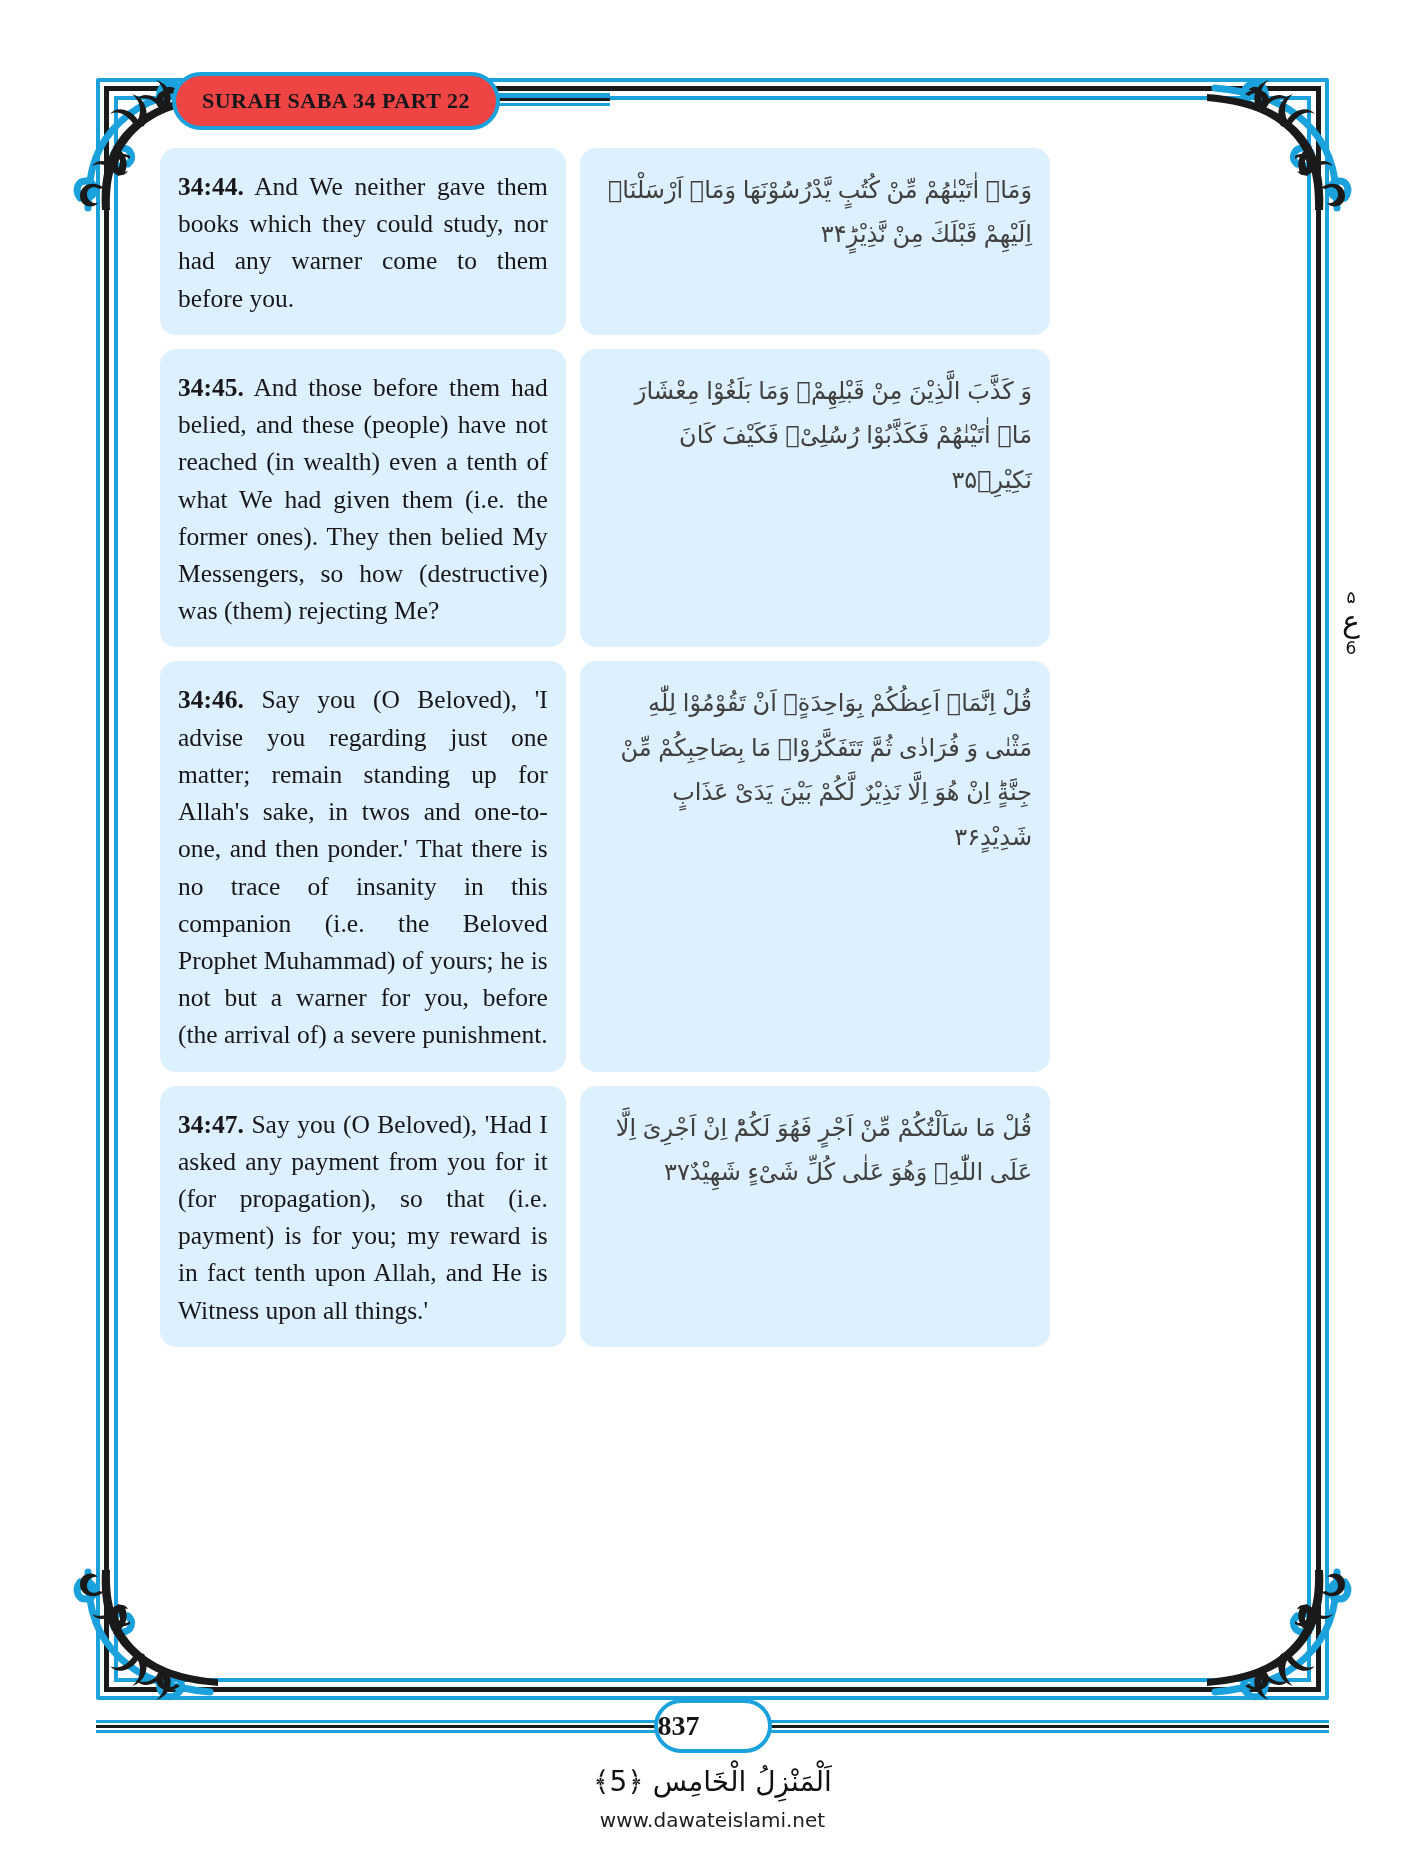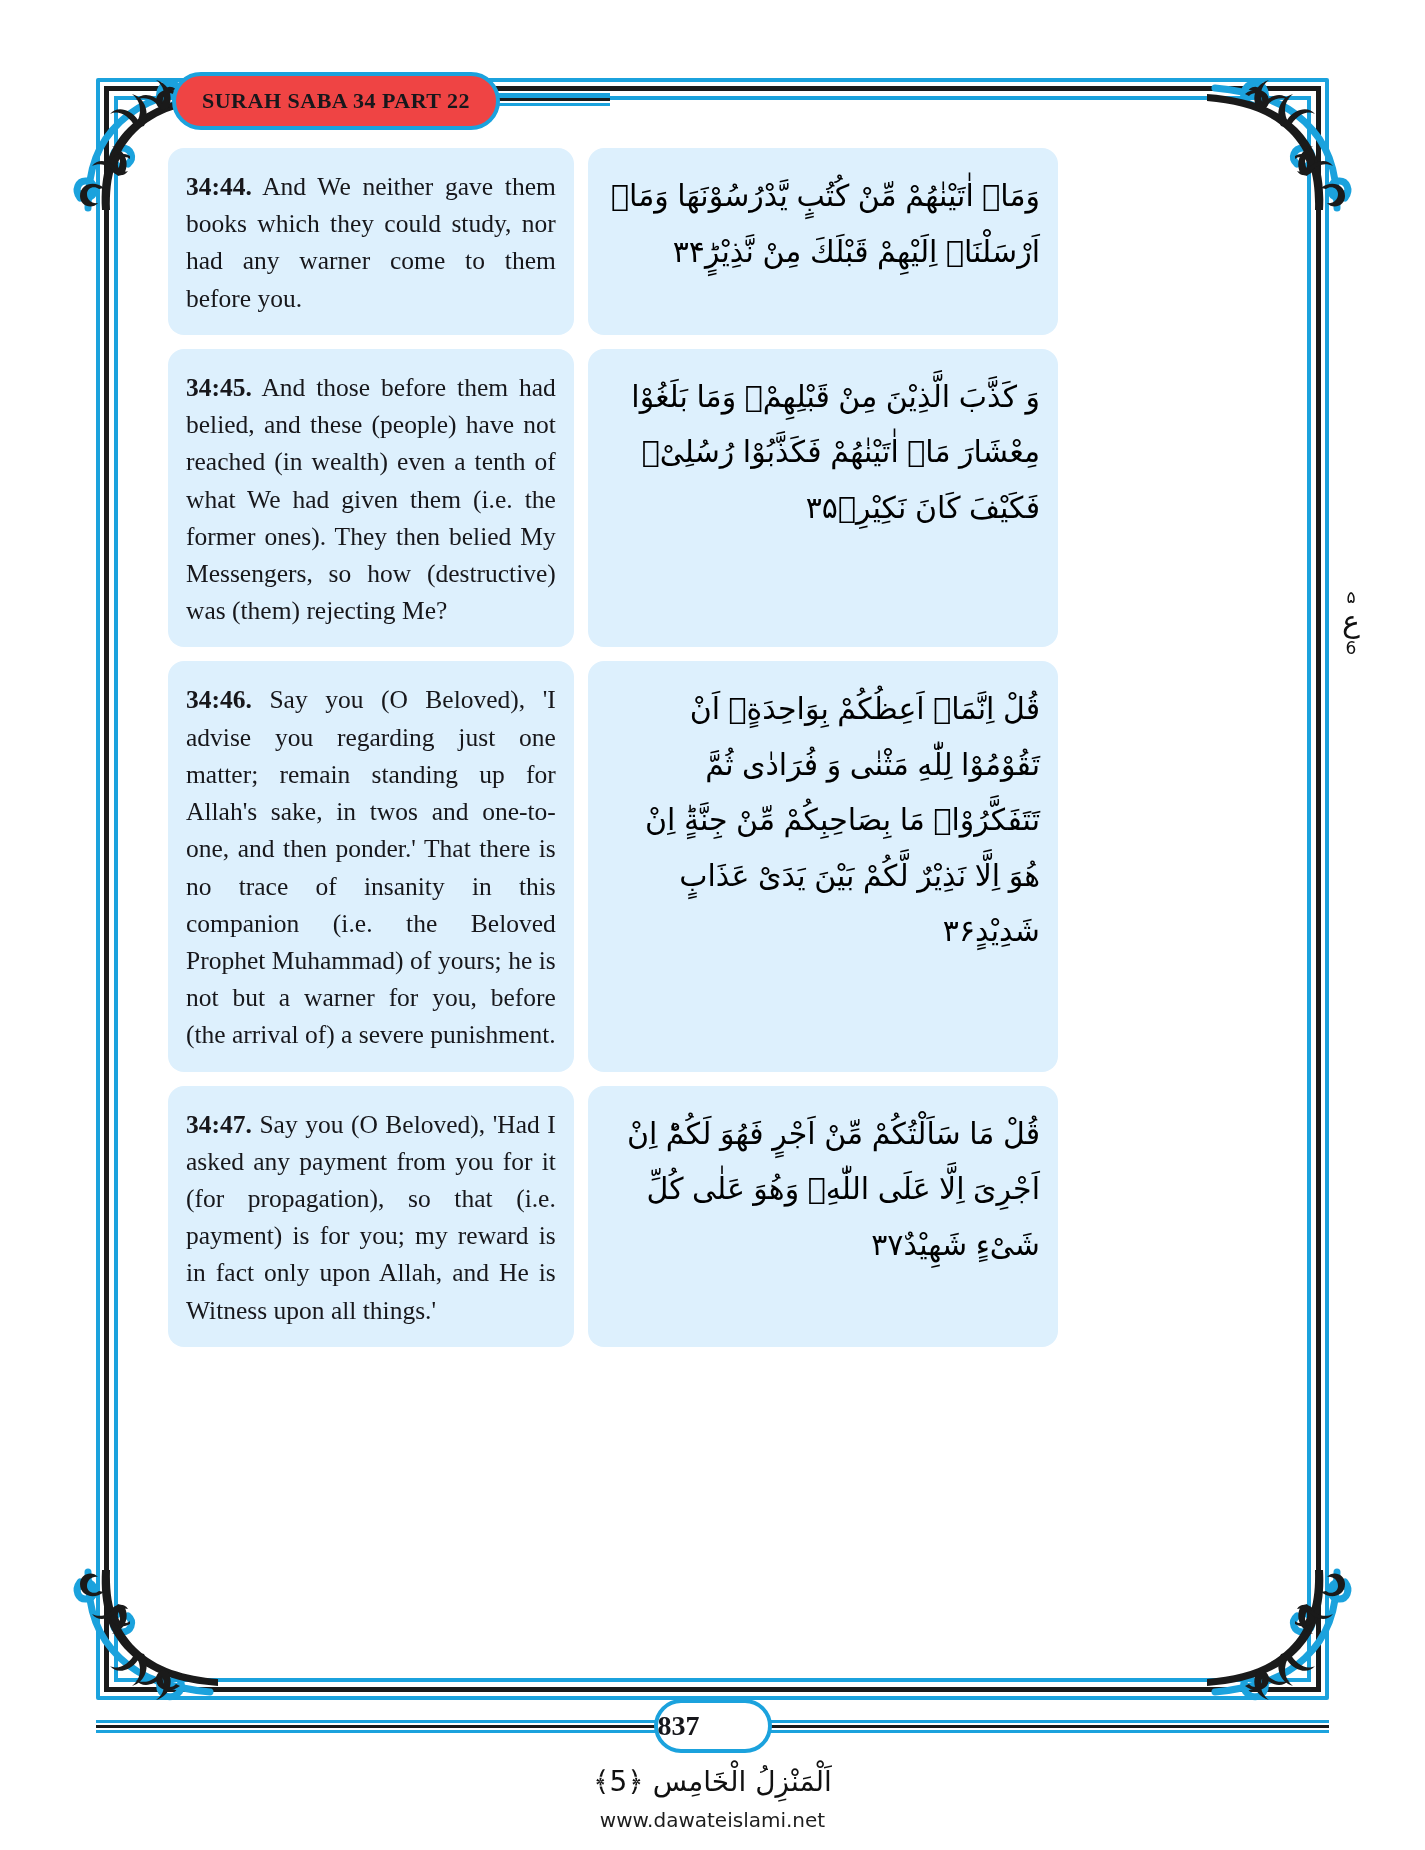--- a/index.html
+++ b/index.html
@@ -93,21 +93,20 @@
   }
   .hdr-spacer { flex: 1 1 auto; }
 
   
   .content {
     position: absolute;
     left: 160px; top: 148px;
     width: 890px;
     display: flex; flex-direction: column;
     gap: 14px;
-    margin-left: 8px;
   }
   .verse-row { display: flex; gap: 14px; align-items: stretch; }
   .vbox {
     background: #ddf0fd;
     border-radius: 16px;
     padding: 20px 18px 18px 18px;
   }
   .vbox-en {
     width: 438px;
     text-align: justify;
@@ -117,23 +116,23 @@
     line-height: 1.46;
     color: #17171b;
     hyphens: none;
   }
   .vnum { font-weight: bold; }
   .vbox-ar {
     width: 508px;
     direction: rtl;
     text-align: right;
     font-family: "DejaVu Sans", sans-serif;
-    font-size: 30px;
+    font-size: 24px;
     line-height: 1.85;
-    color: #000000;
+    color: #404040;
     word-spacing: -1px;
   }
 
   
   .ruku {
     position: absolute;
     right: 52px; top: 588px;
     width: 44px;
     text-align: center;
     direction: rtl;
@@ -319,21 +318,21 @@
         <span>Say you (O Beloved), 'I advise you regarding just one matter; remain standing up for Allah's sake, in twos and one-to-one, and then ponder.' That there is no trace of insanity in this companion (i.e. the Beloved Prophet Muhammad) of yours; he is not but a warner for you, before (the arrival of) a severe punishment.</span>
       </div>
       <div class="vbox vbox-ar">
         <span>قُلْ اِنَّمَاۤ اَعِظُكُمْ بِوَاحِدَةٍۚ اَنْ تَقُوْمُوْا لِلّٰهِ مَثْنٰى وَ فُرَادٰى ثُمَّ تَتَفَكَّرُوْا۫ مَا بِصَاحِبِكُمْ مِّنْ جِنَّةٍؕ اِنْ هُوَ اِلَّا نَذِیْرٌ لَّكُمْ بَیْنَ یَدَیْ عَذَابٍ شَدِیْدٍ۳۶</span>
       </div>
     </div>
 
     <div class="verse-row">
       <div class="vbox vbox-en">
         <span class="vnum">34:47.</span>
-        <span>Say you (O Beloved), 'Had I asked any payment from you for it (for propagation), so that (i.e. payment) is for you; my reward is in fact only upon Allah, and He is Witness upon all things.'</span>
+        <span>Say you (O Beloved), 'Had I asked any payment from you for it (for propagation), so that (i.e. payment) is for you; my reward is in fact tenth upon Allah, and He is Witness upon all things.'</span>
       </div>
       <div class="vbox vbox-ar">
         <span>قُلْ مَا سَاَلْتُكُمْ مِّنْ اَجْرٍ فَهُوَ لَكُمْؕ اِنْ اَجْرِیَ اِلَّا عَلَى اللّٰهِۚ وَهُوَ عَلٰى كُلِّ شَیْءٍ شَهِیْدٌ۳۷</span>
       </div>
     </div>
 
   </div>
 
   <div class="ruku">
     <div class="r-top">۵</div>

